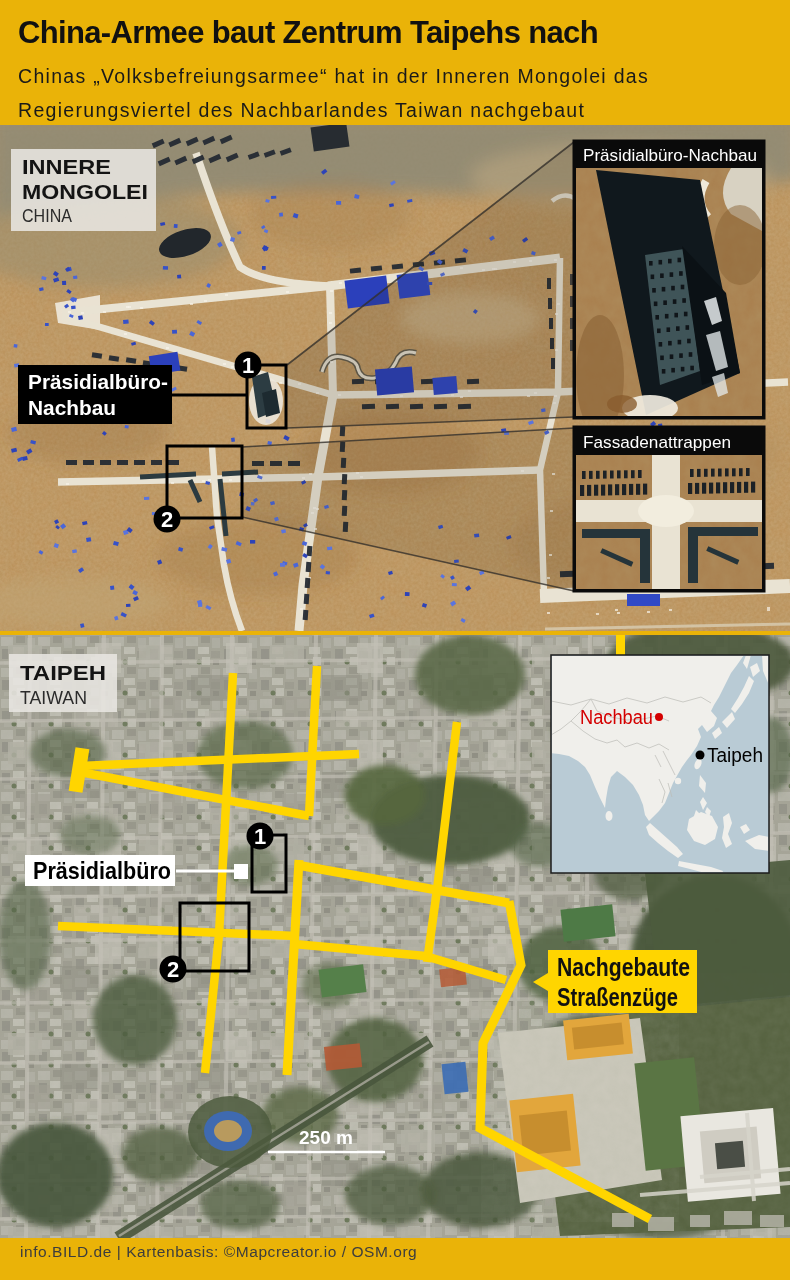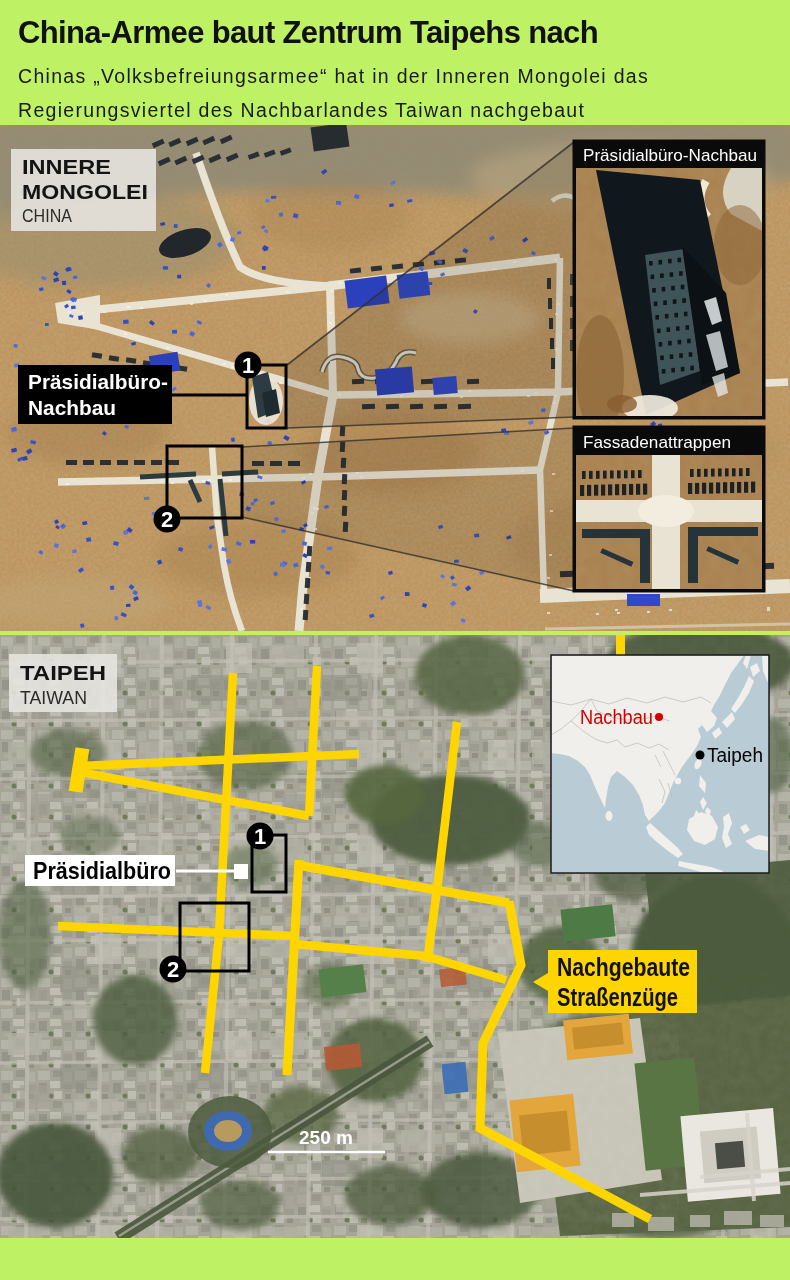--- a/index.html
+++ b/index.html
@@ -1,16 +1,16 @@
 <!DOCTYPE html>
 <html><head><meta charset="utf-8">
 <style>
 html,body{margin:0;padding:0;background:#fff}
 body{width:790px;height:1280px;font-family:"Liberation Sans",sans-serif;overflow:hidden}
-.page{position:relative;width:790px;height:1280px;background:#bef264}
+.page{position:relative;width:790px;height:1280px;background:#eab308}
 .title{position:absolute;left:18px;top:15px;font-size:31px;font-weight:bold;color:#111;letter-spacing:-0.65px}
 .sub{position:absolute;left:18px;top:59px;font-size:19.5px;color:#1a1a1a;line-height:34px;letter-spacing:1.3px}
 .footer{position:absolute;left:20px;top:1243px;font-size:15.5px;color:#3d3d3d;letter-spacing:0.55px}
 svg{position:absolute;left:0}
 svg text{font-family:"Liberation Sans",sans-serif}
 </style></head>
 <body>
 <div class="page">
 
 <div class="title">China-Armee baut Zentrum Taipehs nach</div>
@@ -882,12 +882,13 @@
 </g>
 
 <circle cx="659" cy="82" r="4" fill="#d40000"></circle>
 <text x="653" y="89" font-size="20" fill="#d40000" text-anchor="end" textLength="73" lengthAdjust="spacingAndGlyphs">Nachbau</text>
 
 <circle cx="700" cy="120" r="4.5" fill="#000"></circle>
 <text x="707" y="127" font-size="20" fill="#000" textLength="56" lengthAdjust="spacingAndGlyphs">Taipeh</text>
 </g>
 </svg>
 
+<div class="footer">info.BILD.de | Kartenbasis: ©Mapcreator.io / OSM.org</div>
 </div>
 </body></html>

